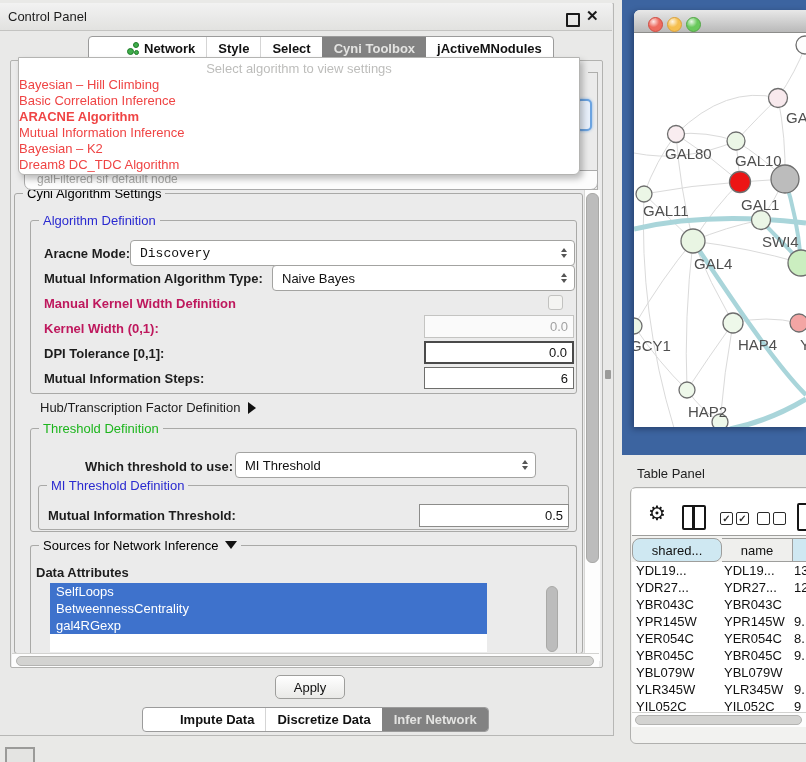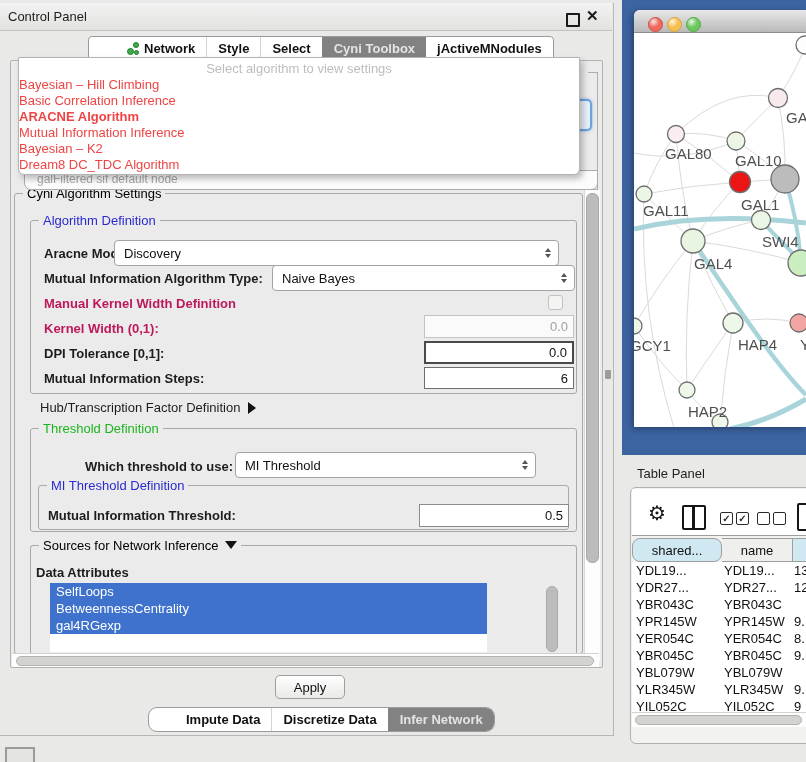--- a/index.html
+++ b/index.html
@@ -17,21 +17,21 @@
   .win-close{left:586px;top:7px;font-size:15px;font-weight:bold;color:#1a1a1a;}
   
   .tabbar{display:flex;background:#ffffff;border:1px solid #9b9b9b;border-radius:4px;overflow:hidden;
           font-size:13px;font-weight:bold;color:#111;padding-left:26px;}
   .tabbar .tab{padding:0 11px;display:flex;align-items:center;gap:5px;white-space:nowrap;
           border-left:1px solid #d5d5d5;}
   .tabbar .tab:first-child{border-left:none;}
   .tabbar .tab.sel{background:#828282;color:#e4e4e2;border-left:1px solid #828282;}
   .tabbar .tab.sel + .tab{border-left:none;}
   .top-tabs{left:88px;top:36px;height:23px;}
-  .bottom-tabs{left:148px;top:707px;height:23px;border-radius:9px;}
+  .bottom-tabs{left:142px;top:707px;height:23px;}
   .net-glyph{width:13px;height:13px;position:relative;}
   .net-glyph i{position:absolute;border-radius:50%;background:#3fae4a;border:1px solid #1d7a28;}
   
   .settings{left:10px;top:60px;width:591px;height:606px;background:#ebebeb;
             border:1px solid #b2b2b0;border-radius:2px;}
   .group{position:absolute;border:1px solid #a9a9a7;border-radius:3px;}
   .group-label{position:absolute;top:-8px;left:8px;background:#ebebeb;padding:0 4px;font-size:13px;}
   .lbl{position:absolute;font-size:13px;font-weight:bold;color:#1d1d1d;white-space:nowrap;}
   .lbl.dim{color:#be185d;}
   .plain{font-weight:normal;}
@@ -154,21 +154,21 @@
     </div>
 
   <div class="abs group" style="left:14px;top:193px;width:567px;height:459px;">
     <span class="group-label plain">Cyni Algorithm Settings</span>
   </div>
 
   <div class="abs group" style="left:30px;top:220px;width:545px;height:172px;">
     <span class="group-label plain" style="color:#2a2ad0;">Algorithm Definition</span>
   </div>
   <div class="abs lbl" style="left:44px;top:246px;">Aracne Mode:</div>
-  <div class="abs combo" style="left:114px;top:240px;width:434px;height:24px;">
+  <div class="abs combo" style="left:130px;top:240px;width:434px;height:24px;font-family:Liberation Mono, monospace;">
     <span>Discovery</span>
     <span class="arrows">
         <i class="up"></i>
         <i class="dn"></i>
       </span>
   </div>
   <div class="abs lbl" style="left:44px;top:271px;">Mutual Information Algorithm Type:</div>
   <div class="abs combo" style="left:272px;top:265px;width:292px;height:24px;">
     <span>Naive Bayes</span>
     <span class="arrows">

